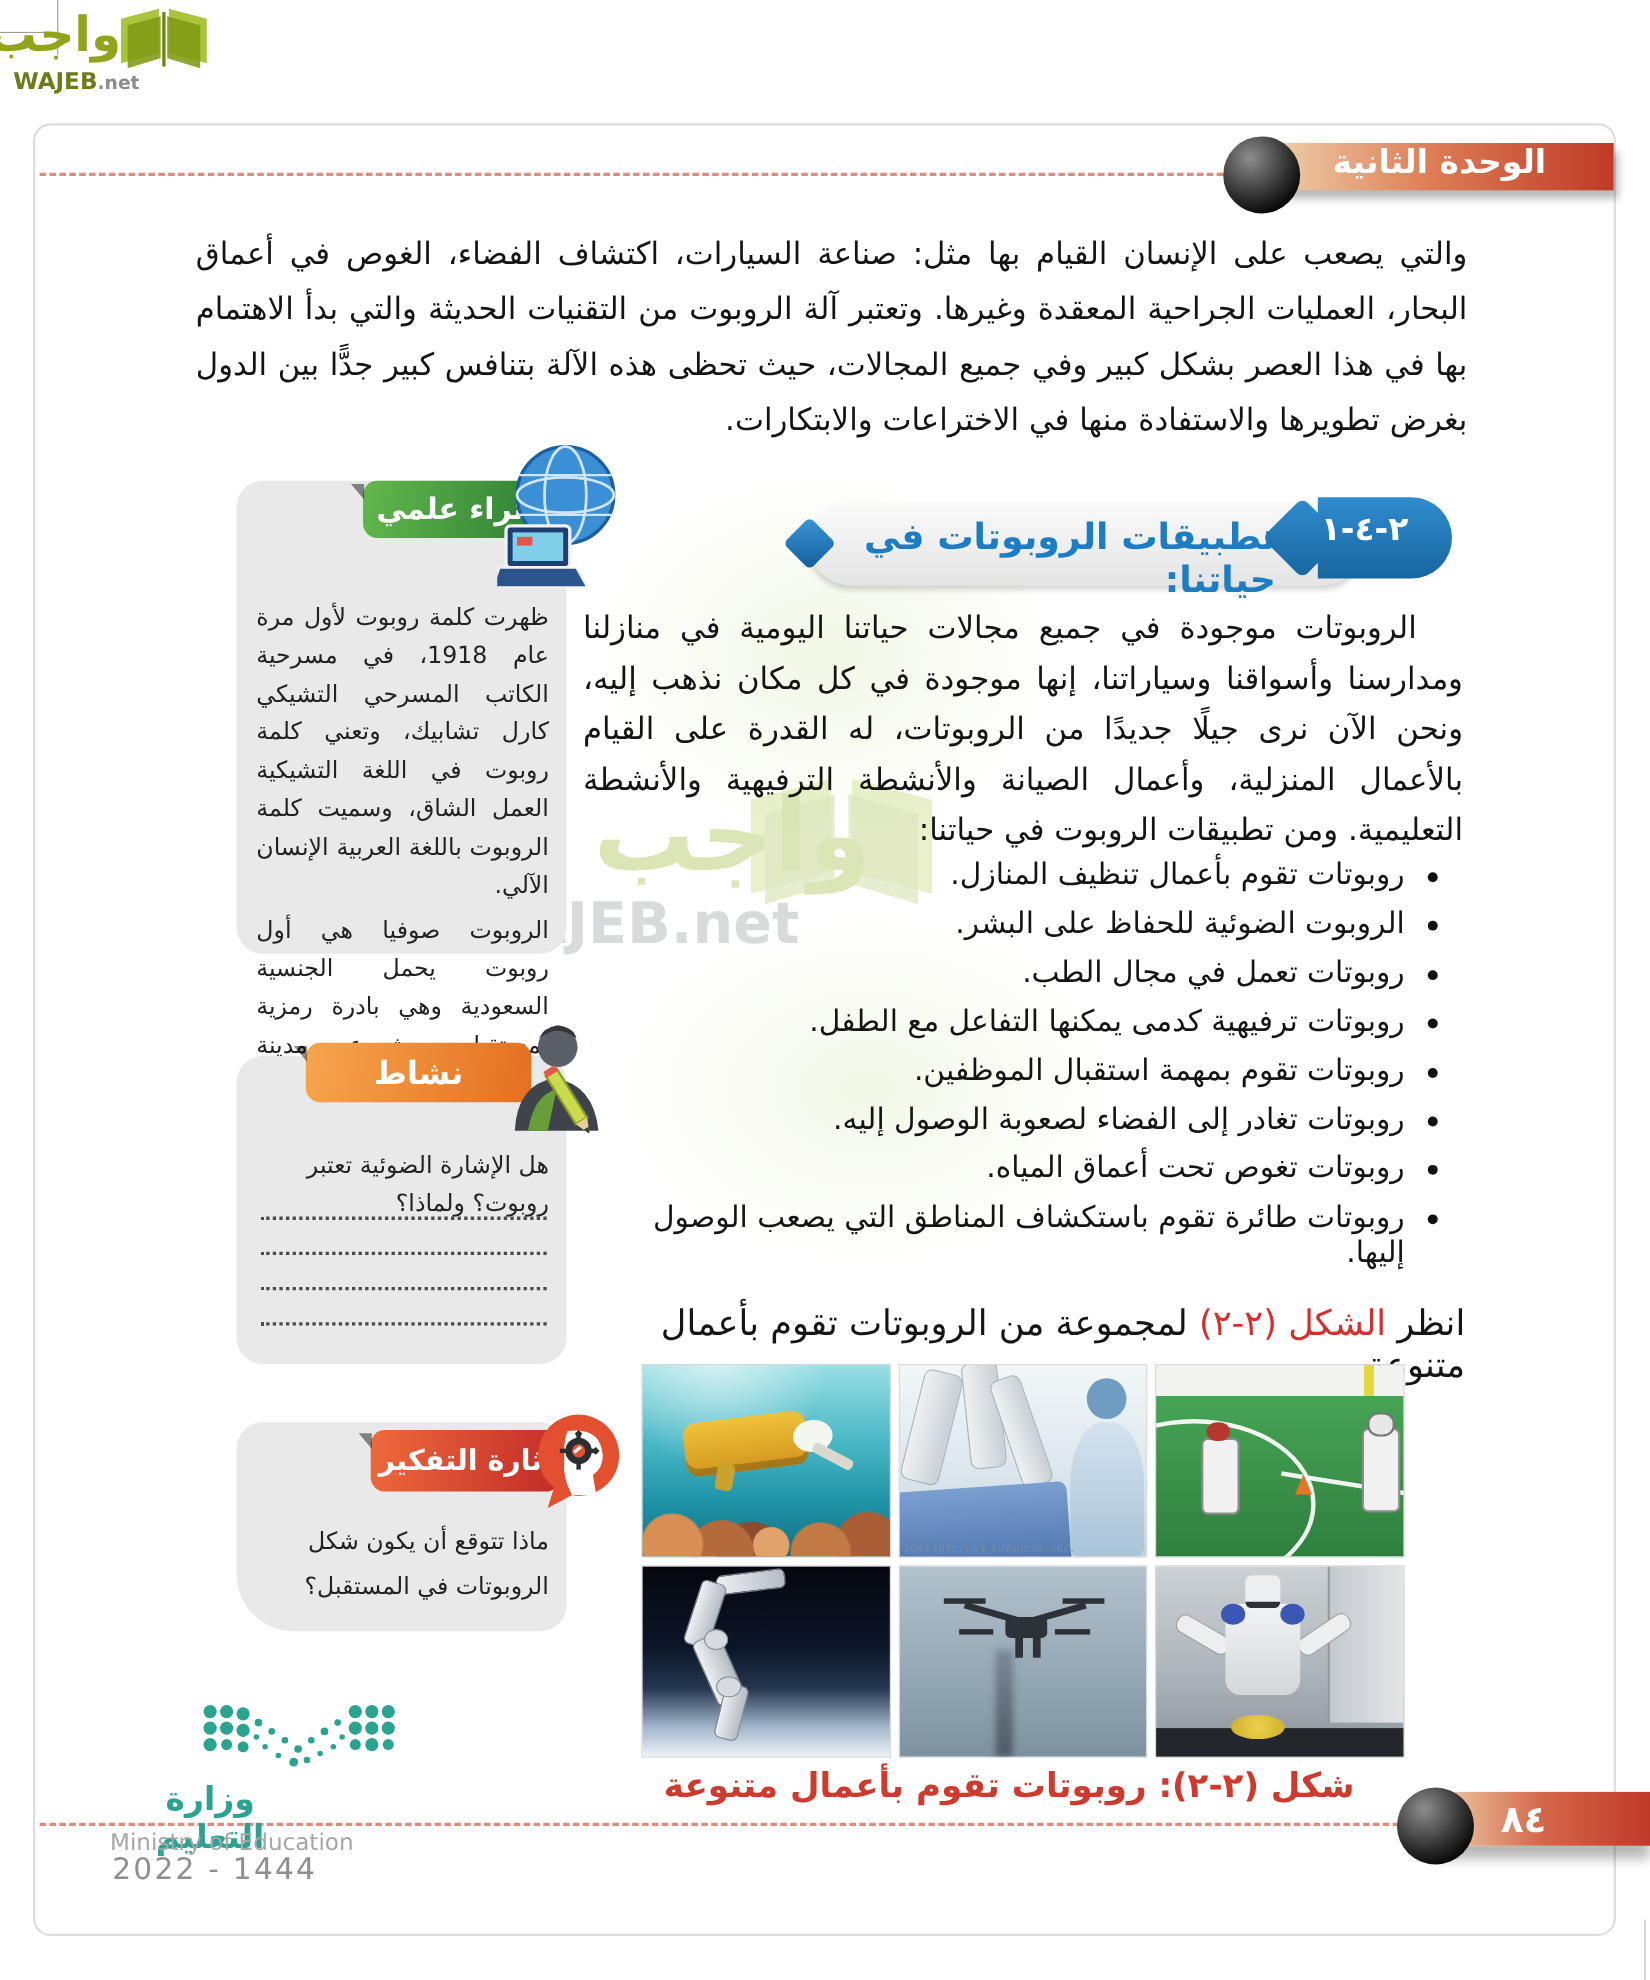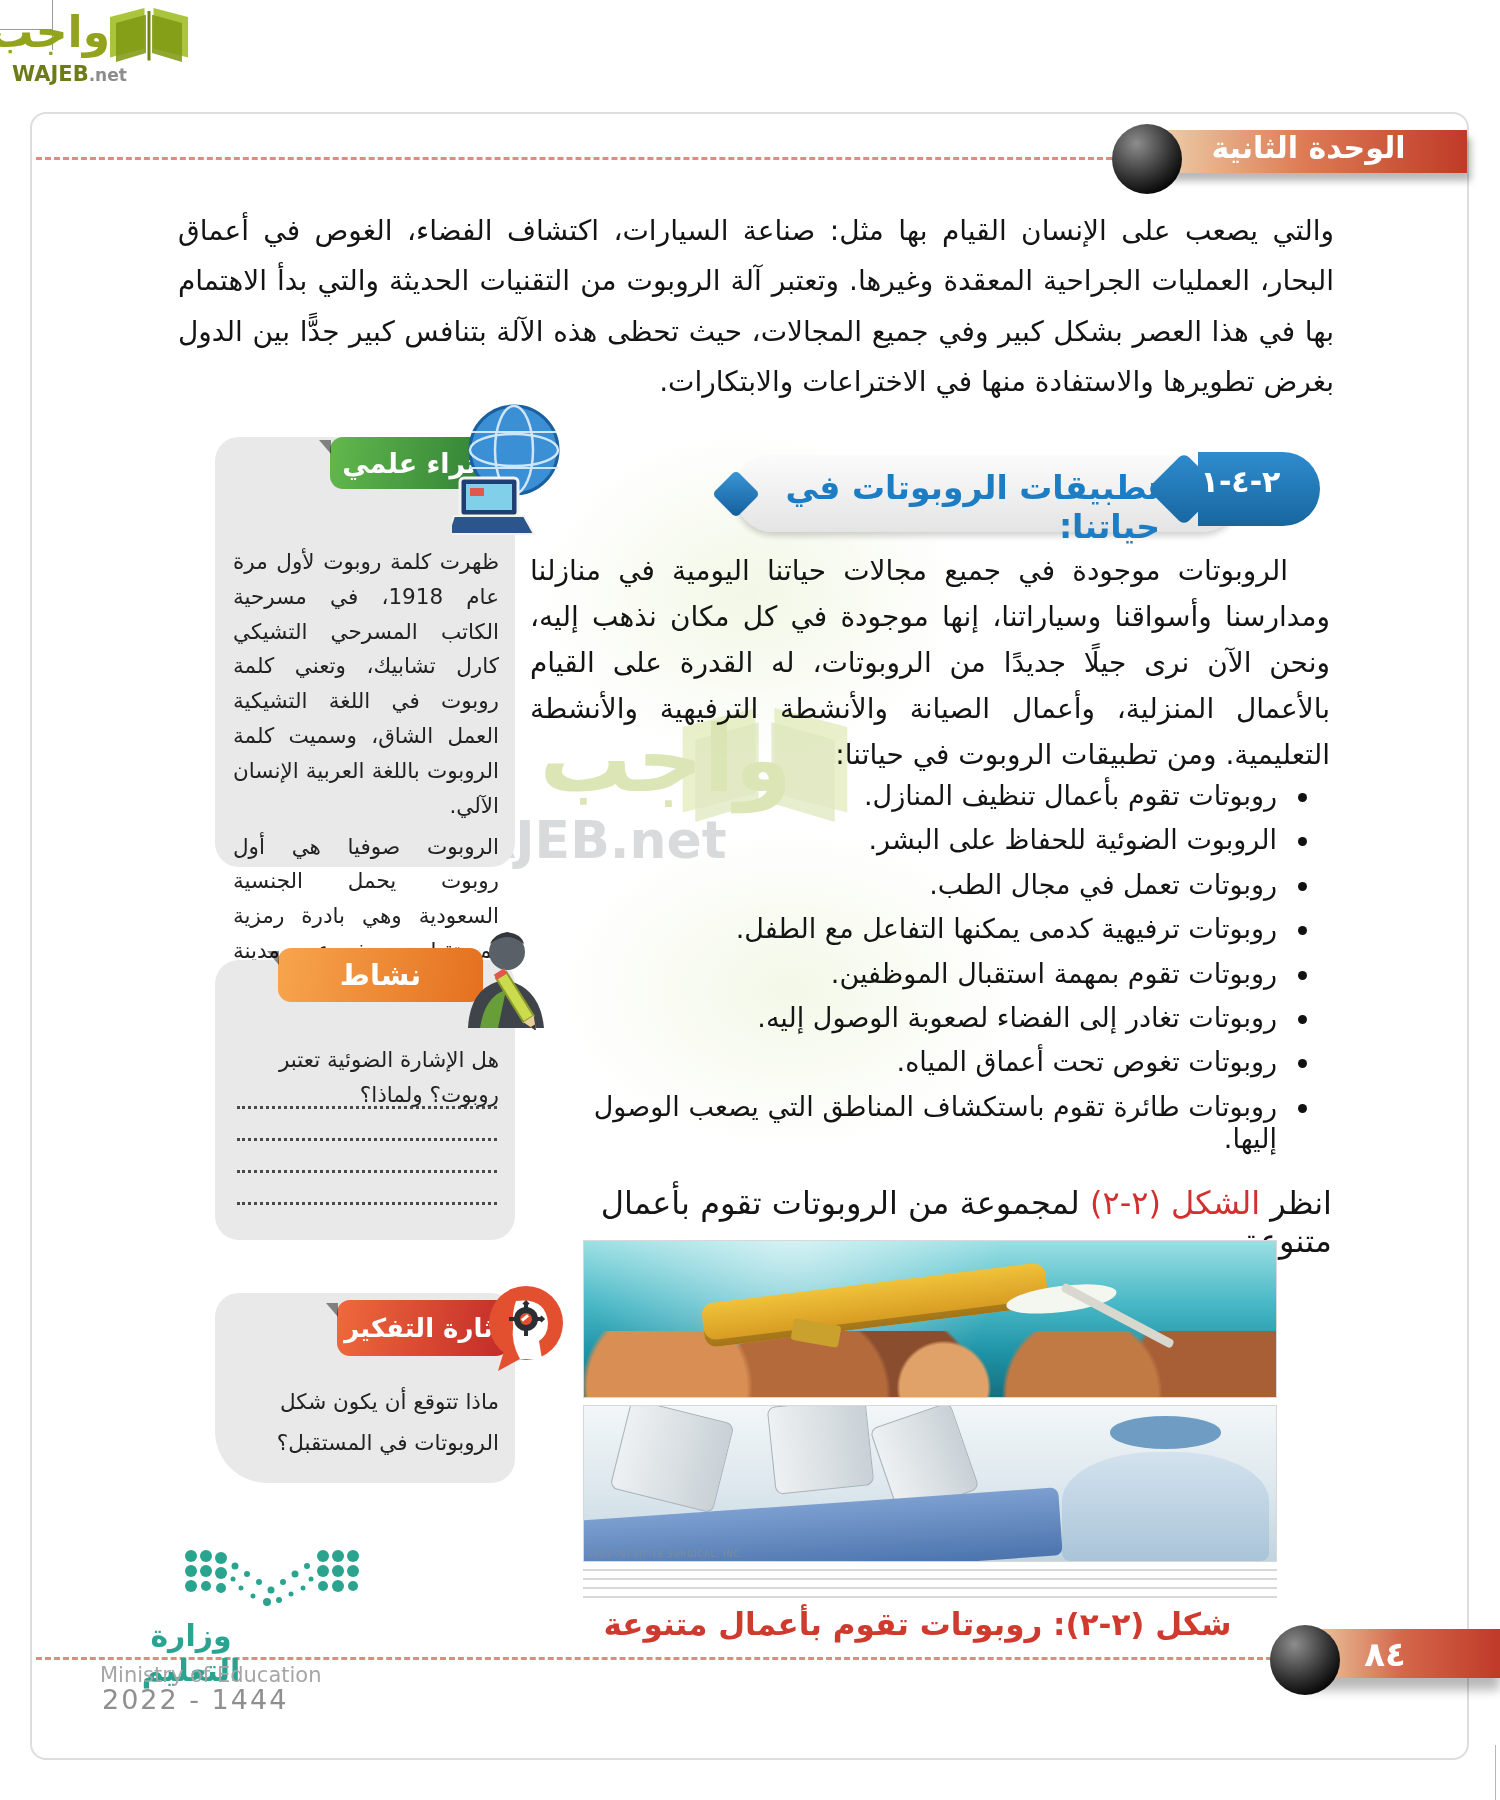--- a/index.html
+++ b/index.html
@@ -95,21 +95,21 @@
   .dotted-line{position:absolute;left:237px;width:260px;border-bottom:3px dotted #4a4a4a;height:0;}
   .think-q{left:233px;top:1382px;width:266px;text-align:right;line-height:1.9;}
 
   
   .globe-icon{left:452px;top:402px;width:112px;height:145px;z-index:3;}
   .person-icon{left:452px;top:922px;width:102px;height:108px;z-index:3;}
   .headgear-icon{left:486px;top:1283px;width:80px;height:102px;z-index:3;}
 
   
   .figure-grid{left:545px;top:1240px;width:694px;height:358px;display:grid;
-    grid-template-columns:repeat(1,1fr);grid-template-rows:1fr 1fr;gap:7px;padding-left:38px;}
+    grid-template-columns:repeat(3,1fr);grid-template-rows:1fr 1fr;gap:7px;padding-left:38px;}
   .tile{position:relative;overflow:hidden;border:1px solid #d8d8d8;}
   .tp{position:absolute;}
   
   .t-under{background:radial-gradient(circle at 30% -5%,rgba(255,255,255,0.6),transparent 42%),
     linear-gradient(180deg,#9adfe3 0%,#49b8c6 40%,#1e93a6 72%,#14707f 100%);}
   .coral{left:0;right:0;bottom:0;height:42%;
     background:radial-gradient(circle at 12% 85%,#d98f54 0 13%,transparent 14%),
     radial-gradient(circle at 32% 95%,#b56a3c 0 17%,transparent 18%),
     radial-gradient(circle at 52% 86%,#e0a268 0 12%,transparent 13%),
     radial-gradient(circle at 72% 95%,#c27a45 0 15%,transparent 16%),

